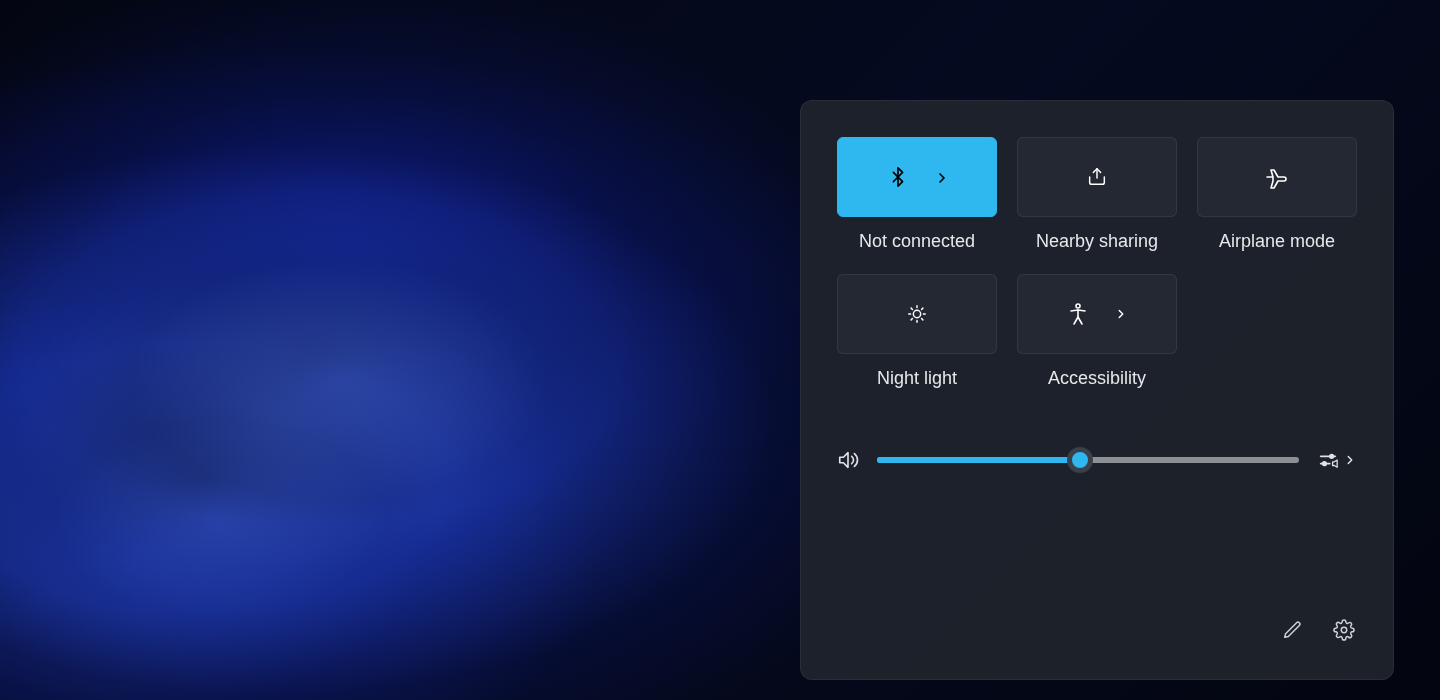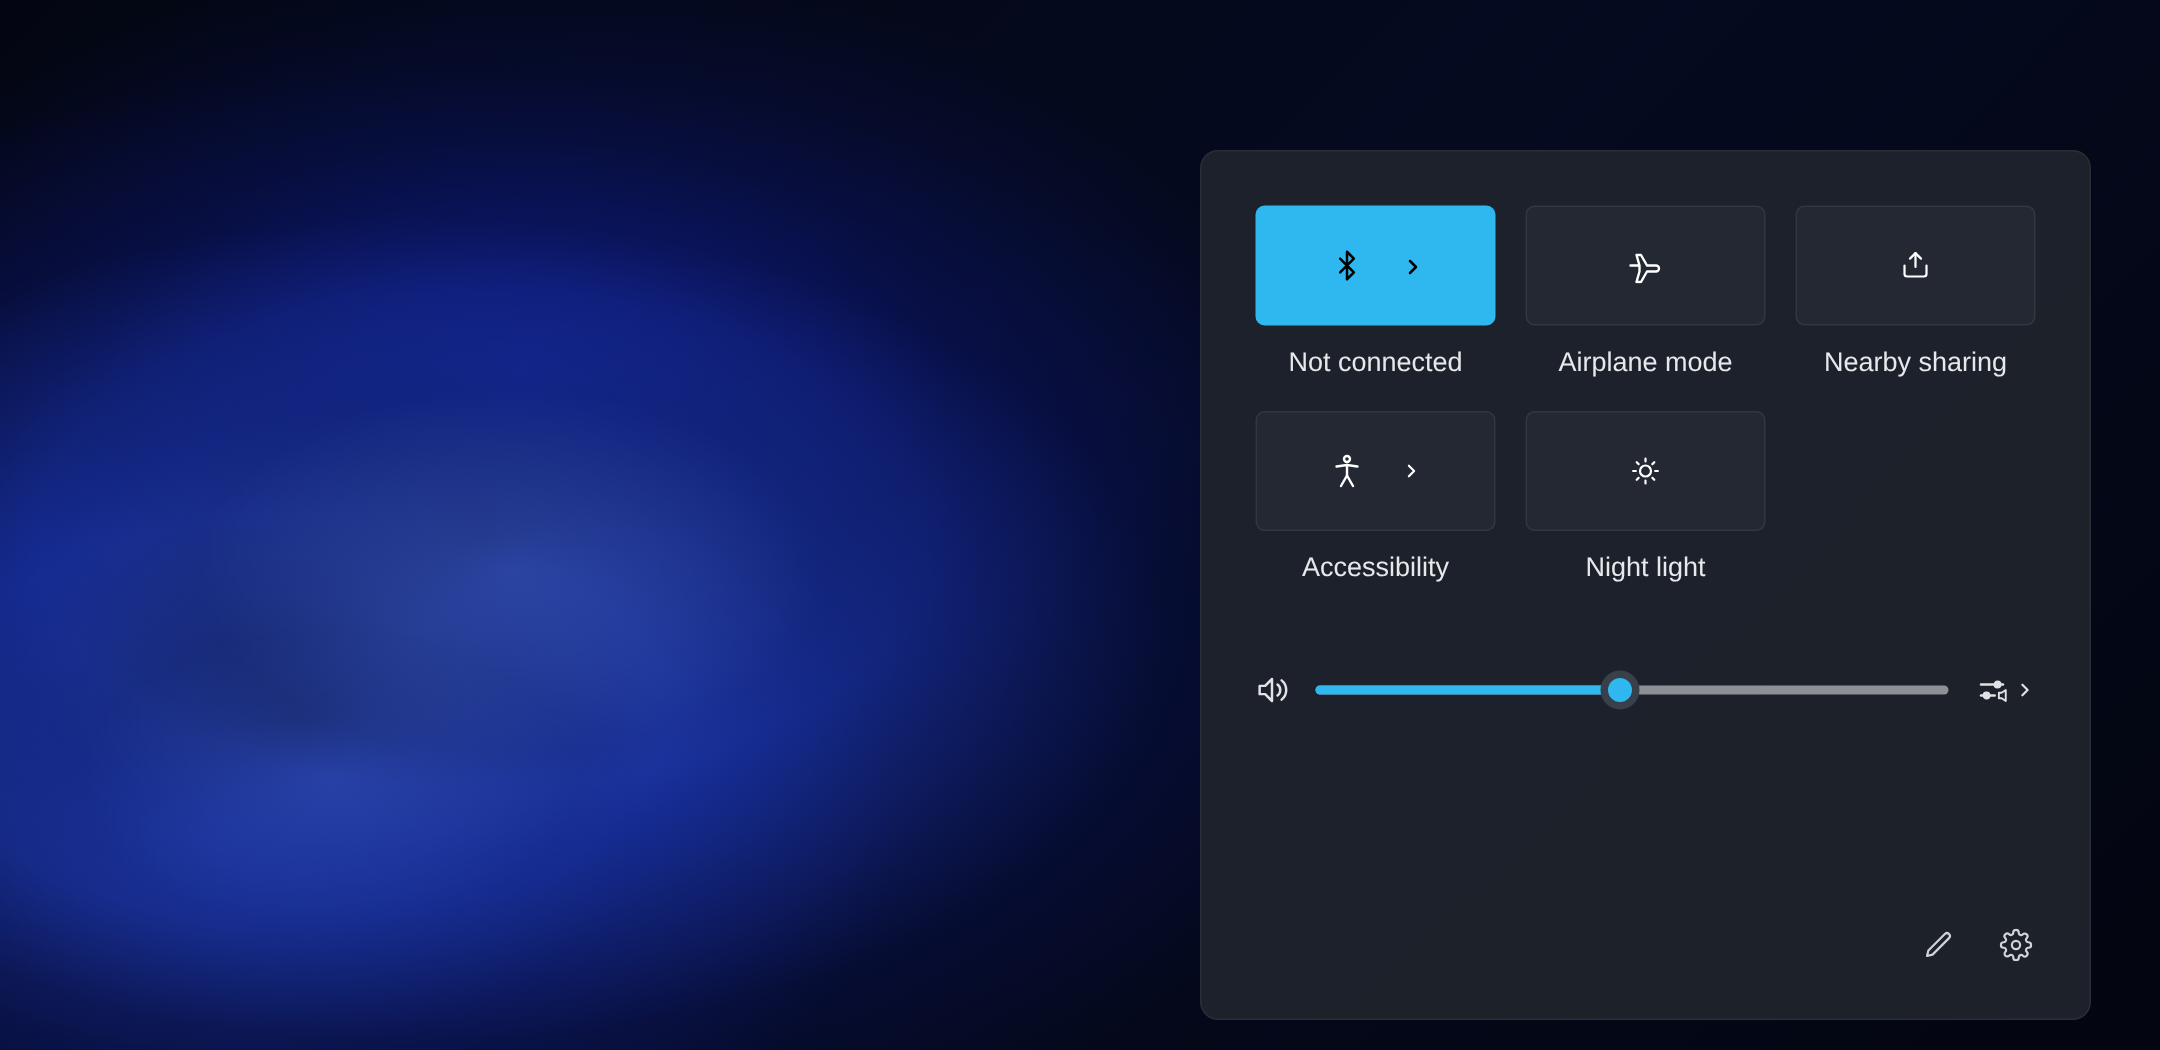--- a/index.html
+++ b/index.html
@@ -192,70 +192,70 @@
               <polyline points="9 18 15 12 9 6"></polyline>
             </svg>
         </span>
       </div>
       <div class="tile-label">Not connected</div>
     </div>
 
     <div class="tile-wrap">
       <div class="tile">
         <span class="icon">
-          <svg viewBox="0 0 24 24" width="24" height="24" fill="none" stroke="currentColor" stroke-width="1.6" stroke-linecap="round" stroke-linejoin="round">
-              <path d="M2 12h6m0 0l-2-7h3l4 7h6a2 2 0 010 4h-6l-4 7H6l2-7m0-4v4"></path>
-            </svg>
-        </span>
-      </div>
-      <div class="tile-label">Airplane mode</div>
-    </div>
-
-    <div class="tile-wrap">
-      <div class="tile">
-        <span class="icon">
           <svg viewBox="0 0 24 24" width="22" height="22" fill="none" stroke="currentColor" stroke-width="1.6" stroke-linecap="round" stroke-linejoin="round">
               <path d="M4 12v6a2 2 0 002 2h12a2 2 0 002-2v-6"></path>
               <path d="M12 3v10"></path>
               <path d="M8 7l4-4 4 4"></path>
             </svg>
         </span>
       </div>
       <div class="tile-label">Nearby sharing</div>
+    </div>
+
+    <div class="tile-wrap">
+      <div class="tile">
+        <span class="icon">
+          <svg viewBox="0 0 24 24" width="24" height="24" fill="none" stroke="currentColor" stroke-width="1.6" stroke-linecap="round" stroke-linejoin="round">
+              <path d="M2 12h6m0 0l-2-7h3l4 7h6a2 2 0 010 4h-6l-4 7H6l2-7m0-4v4"></path>
+            </svg>
+        </span>
+      </div>
+      <div class="tile-label">Airplane mode</div>
+    </div>
+
+    <div class="tile-wrap">
+      <div class="tile">
+        <span class="icon">
+          <svg viewBox="0 0 24 24" width="22" height="22" fill="none" stroke="currentColor" stroke-width="1.6" stroke-linecap="round" stroke-linejoin="round">
+              <circle cx="12" cy="12" r="4"></circle>
+              <path d="M12 3v2M12 19v2M3 12h2M19 12h2M5.6 5.6l1.4 1.4M17 17l1.4 1.4M17 7l1.4-1.4M5.6 18.4L7 17"></path>
+            </svg>
+        </span>
+      </div>
+      <div class="tile-label">Night light</div>
     </div>
 
     <div class="tile-wrap">
       <div class="tile with-chev">
         <span class="icon">
           <svg viewBox="0 0 24 24" width="24" height="24" fill="none" stroke="currentColor" stroke-width="1.6" stroke-linecap="round" stroke-linejoin="round">
               <circle cx="12" cy="4" r="2"></circle>
               <path d="M5 9l7-1 7 1"></path>
               <path d="M12 8v7"></path>
               <path d="M8 22l4-7 4 7"></path>
             </svg>
         </span>
         <span class="chev">
           <svg viewBox="0 0 24 24" width="14" height="14" fill="none" stroke="currentColor" stroke-width="2.5" stroke-linecap="round" stroke-linejoin="round">
               <polyline points="9 18 15 12 9 6"></polyline>
             </svg>
         </span>
       </div>
       <div class="tile-label">Accessibility</div>
-    </div>
-
-    <div class="tile-wrap">
-      <div class="tile">
-        <span class="icon">
-          <svg viewBox="0 0 24 24" width="22" height="22" fill="none" stroke="currentColor" stroke-width="1.6" stroke-linecap="round" stroke-linejoin="round">
-              <circle cx="12" cy="12" r="4"></circle>
-              <path d="M12 3v2M12 19v2M3 12h2M19 12h2M5.6 5.6l1.4 1.4M17 17l1.4 1.4M17 7l1.4-1.4M5.6 18.4L7 17"></path>
-            </svg>
-        </span>
-      </div>
-      <div class="tile-label">Night light</div>
     </div>
 
 
   </div>
 
   <div class="slider-row">
     <span class="slider-icon">
       <svg viewBox="0 0 24 24" width="22" height="22" fill="none" stroke="currentColor" stroke-width="1.8" stroke-linecap="round" stroke-linejoin="round">
           <polygon points="3 9 7 9 12 4 12 20 7 15 3 15 3 9"></polygon>
           <path d="M16 8a5 5 0 010 8"></path>

